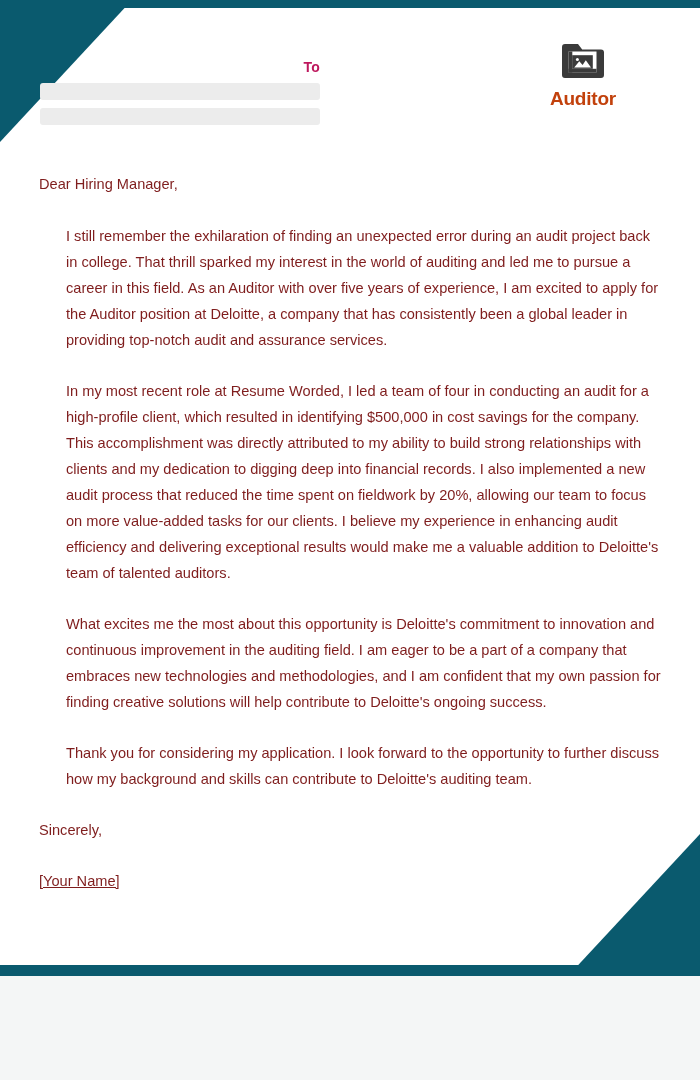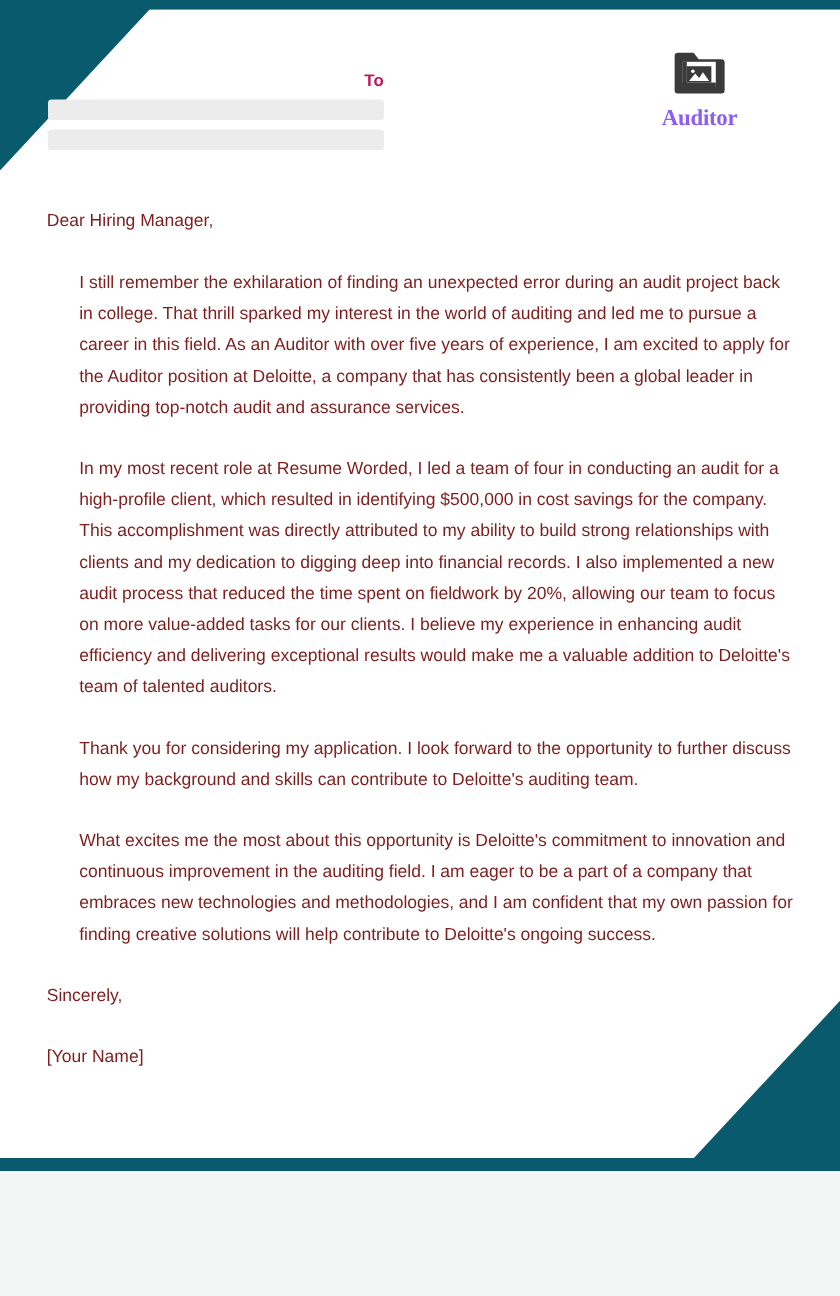--- a/index.html
+++ b/index.html
@@ -109,44 +109,43 @@
   .brand-logo {
     display: block;
     margin: 0 auto 8px auto;
     width: 42px;
     height: 38px;
   }
 
   .brand-name {
     font-size: 19px;
     font-weight: bold;
-    color: #8b5cf6;
+    color: #c2410c;
     letter-spacing: -.2px;
     line-height: 22px;
-    font-family: Liberation Serif, serif;
   }
 
   
   .letter-body {
     position: absolute;
     left: 39px;
     top: 171px;
     width: 624px;
     font-size: 14.6px;
     line-height: 26px;
     color: #7f1d1d;
   }
 
   .salutation { margin-bottom: 26px; }
 
   .letter-paragraph { margin-bottom: 25px; margin-left: 27px; }
 
   .closing-line { margin-bottom: 25px; }
 
-  .signature-name { margin-bottom: 0; }
+  .signature-name { margin-bottom: 0; text-decoration: underline; }
 </style>
 </head>
 <body>
 
 <div id="letter-page">
 
   <div class="deco-top-band"></div>
   <div class="deco-top-triangle"></div>
 
   <div class="letter-header">
@@ -169,22 +168,22 @@
       </svg>
       <div class="brand-name">Auditor</div>
     </div>
 
   </div>
 
   <div class="letter-body">
     <p class="salutation">Dear Hiring Manager,</p>
     <p class="letter-paragraph">I still remember the exhilaration of finding an unexpected error during an audit project back in college. That thrill sparked my interest in the world of auditing and led me to pursue a career in this field. As an Auditor with over five years of experience, I am excited to apply for the Auditor position at Deloitte, a company that has consistently been a global leader in providing top-notch audit and assurance services.</p>
     <p class="letter-paragraph">In my most recent role at Resume Worded, I led a team of four in conducting an audit for a high-profile client, which resulted in identifying $500,000 in cost savings for the company. This accomplishment was directly attributed to my ability to build strong relationships with clients and my dedication to digging deep into financial records. I also implemented a new audit process that reduced the time spent on fieldwork by 20%, allowing our team to focus on more value-added tasks for our clients. I believe my experience in enhancing audit efficiency and delivering exceptional results would make me a valuable addition to Deloitte's team of talented auditors.</p>
+    <p class="letter-paragraph">What excites me the most about this opportunity is Deloitte's commitment to innovation and continuous improvement in the auditing field. I am eager to be a part of a company that embraces new technologies and methodologies, and I am confident that my own passion for finding creative solutions will help contribute to Deloitte's ongoing success.</p>
     <p class="letter-paragraph">Thank you for considering my application. I look forward to the opportunity to further discuss how my background and skills can contribute to Deloitte's auditing team.</p>
-    <p class="letter-paragraph">What excites me the most about this opportunity is Deloitte's commitment to innovation and continuous improvement in the auditing field. I am eager to be a part of a company that embraces new technologies and methodologies, and I am confident that my own passion for finding creative solutions will help contribute to Deloitte's ongoing success.</p>
     <p class="closing-line">Sincerely,</p>
     <p class="signature-name">[Your Name]</p>
   </div>
 
   <div class="deco-bottom-triangle"></div>
   <div class="deco-bottom-band"></div>
 
 </div>
 
 </body></html>

